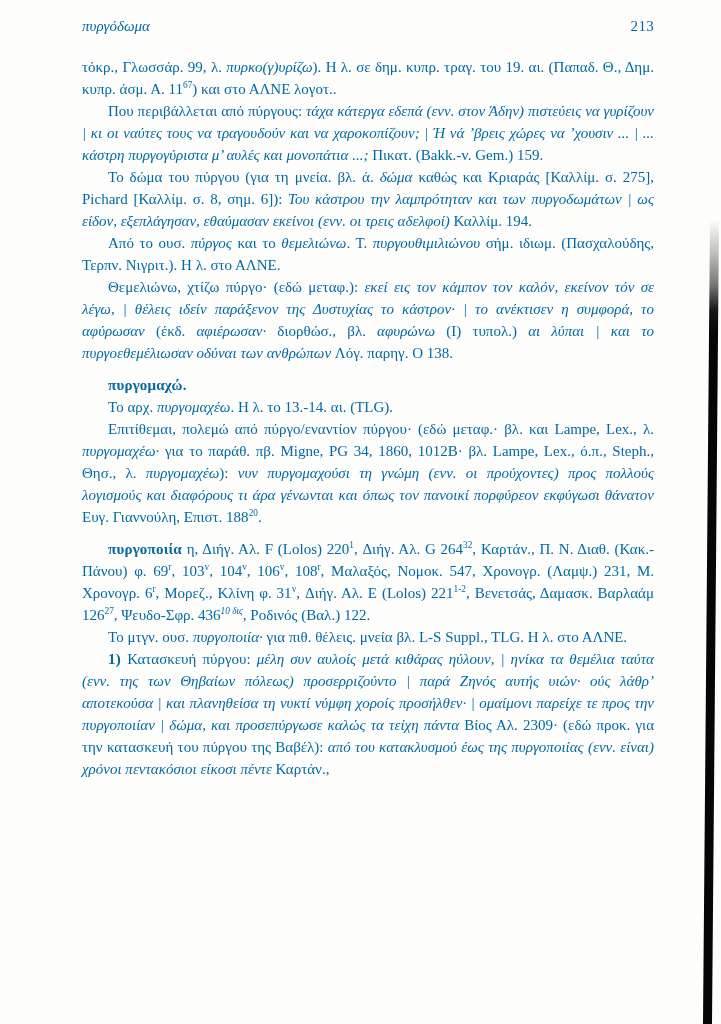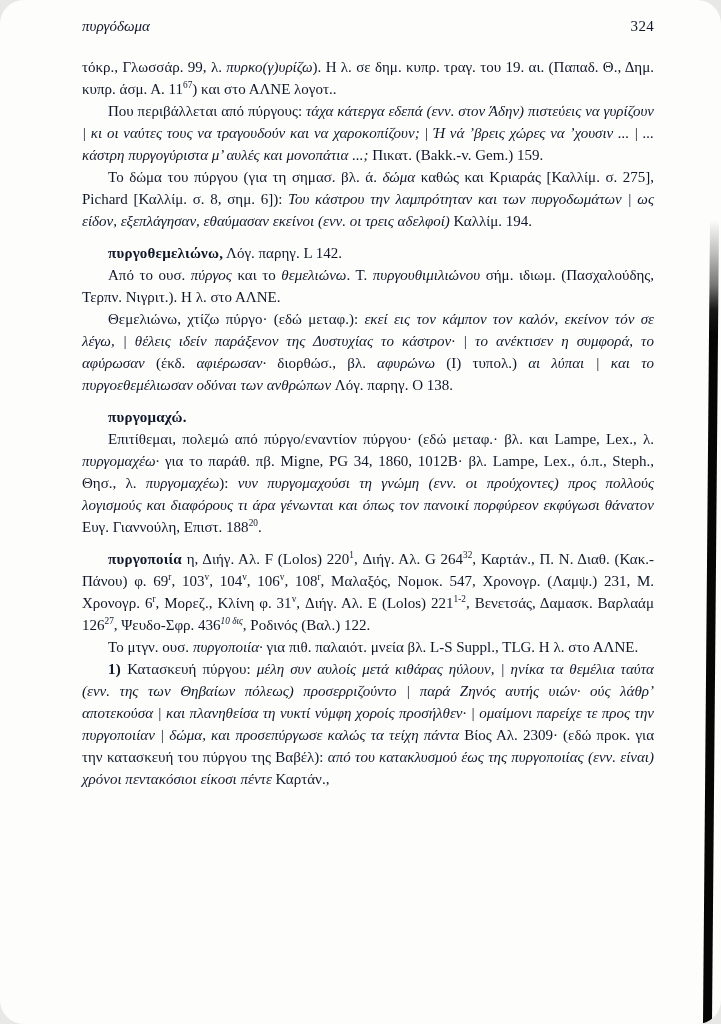--- a/index.html
+++ b/index.html
@@ -1,24 +1,23 @@
 <!DOCTYPE html>
 <html lang="el"><head>
 <meta charset="utf-8">
 <style>
   html,body{margin:0;padding:0;background:#e8e8e6;}
   .page{
     position:relative;
     width:721px;height:1024px;
     margin:0 auto;
     background:#fdfdfb;
-    color:#0f172a;
+    color:#0369a1;
     font-family:"Liberation Serif","DejaVu Serif",serif;
     overflow:hidden;
-    border-radius:24px;
   }
   .page-header{
     position:absolute;top:18px;left:82px;width:572px;
     display:flex;justify-content:space-between;align-items:baseline;
     font-size:15px;
   }
   .running-title{font-style:italic;}
   .page-number{font-style:normal;letter-spacing:.3px;}
   .text-body{
     position:absolute;top:56px;left:82px;width:572px;
@@ -43,31 +42,31 @@
     transform:rotate(0.5deg);
     transform-origin:top center;
   }
 </style>
 </head>
 <body>
 
 <div class="page">
   <div class="page-header">
     <span class="running-title">πυργόδωμα</span>
-    <span class="page-number">324</span>
+    <span class="page-number">213</span>
   </div>
 
   <div class="text-body">
       <p class=""><span>τόκρ., Γλωσσάρ. 99, λ. </span><span class="seg-i">πυρκο(γ)υρίζω</span><span>). Η λ. σε δημ. κυπρ. τραγ. του 19. αι. (Παπαδ. Θ., Δημ. κυπρ. άσμ. Α. 11</span><sup>67</sup><span>) και στο ΑΛΝΕ λογοτ..</span></p>
       <p class="indent"><span>Που περιβάλλεται από πύργους: </span><span class="seg-i">τάχα κάτεργα εδεπά (ενν. στον Άδην) πιστεύεις να γυρίζουν | κι οι ναύτες τους να τραγουδούν και να χαροκοπίζουν; | Ή νά ’βρεις χώρες να ’χουσιν ... | ... κάστρη πυργογύριστα μ’ αυλές και μονοπάτια ...; </span><span>Πικατ. (Bakk.-v. Gem.) 159.</span></p>
-      <p class="indent"><span>Το δώμα του πύργου (για τη σημασ. βλ. ά. </span><span class="seg-i">δώμα</span><span> καθώς και Κριαράς [Καλλίμ. σ. 275], Pichard [Καλλίμ. σ. 8, σημ. 6]): </span><span class="seg-i">Του κάστρου την λαμπρότηταν και των πυργοδωμάτων | ως είδον, εξεπλάγησαν, εθαύμασαν εκείνοι (ενν. οι τρεις αδελφοί) </span><span>Καλλίμ. 194.</span></p>
-      <p class="entry"><span class="seg-b">πυργοθεμελιώνω,</span><span> Λόγ. παρηγ. L 142.</span></p>
+      <p class="indent"><span>Το δώμα του πύργου (για τη μνεία. βλ. ά. </span><span class="seg-i">δώμα</span><span> καθώς και Κριαράς [Καλλίμ. σ. 275], Pichard [Καλλίμ. σ. 8, σημ. 6]): </span><span class="seg-i">Του κάστρου την λαμπρότηταν και των πυργοδωμάτων | ως είδον, εξεπλάγησαν, εθαύμασαν εκείνοι (ενν. οι τρεις αδελφοί) </span><span>Καλλίμ. 194.</span></p>
       <p class="indent"><span>Από το ουσ. </span><span class="seg-i">πύργος</span><span> και το </span><span class="seg-i">θεμελιώνω</span><span>. Τ. </span><span class="seg-i">πυργουθιμιλιώνου</span><span> σήμ. ιδιωμ. (Πασχαλούδης, Τερπν. Νιγριτ.). Η λ. στο ΑΛΝΕ.</span></p>
       <p class="indent"><span>Θεμελιώνω, χτίζω πύργο· (εδώ μεταφ.): </span><span class="seg-i">εκεί εις τον κάμπον τον καλόν, εκείνον τόν σε λέγω, | θέλεις ιδείν παράξενον της Δυστυχίας το κάστρον· | το ανέκτισεν η συμφορά, το αφύρωσαν </span><span>(έκδ. </span><span class="seg-i">αφιέρωσαν·</span><span> διορθώσ., βλ. </span><span class="seg-i">αφυρώνω</span><span> (Ι) τυπολ.) </span><span class="seg-i">αι λύπαι | και το πυργοεθεμέλιωσαν οδύναι των ανθρώπων </span><span>Λόγ. παρηγ. Ο 138.</span></p>
       <p class="entry"><span class="seg-b">πυργομαχώ.</span></p>
+      <p class="indent"><span>Το αρχ. </span><span class="seg-i">πυργομαχέω</span><span>. Η λ. το 13.-14. αι. (TLG).</span></p>
       <p class="indent"><span>Επιτίθεμαι, πολεμώ από πύργο/εναντίον πύργου· (εδώ μεταφ.· βλ. και Lampe, Lex., λ. </span><span class="seg-i">πυργομαχέω·</span><span> για το παράθ. πβ. Migne, PG 34, 1860, 1012B· βλ. Lampe, Lex., ό.π., Steph., Θησ., λ. </span><span class="seg-i">πυργομαχέω</span><span>): </span><span class="seg-i">νυν πυργομαχούσι τη γνώμη (ενν. οι προύχοντες) προς πολλούς λογισμούς και διαφόρους τι άρα γένωνται και όπως τον πανοικί πορφύρεον εκφύγωσι θάνατον </span><span>Ευγ. Γιαννούλη, Επιστ. 188</span><sup>20</sup><span>.</span></p>
       <p class="entry"><span class="seg-b">πυργοποιία</span><span> η, Διήγ. Αλ. F (Lolos) 220</span><sup>1</sup><span>, Διήγ. Αλ. G 264</span><sup>32</sup><span>, Καρτάν., Π. Ν. Διαθ. (Κακ.-Πάνου) φ. 69</span><sup>r</sup><span>, 103</span><sup>v</sup><span>, 104</span><sup>v</sup><span>, 106</span><sup>v</sup><span>, 108</span><sup>r</sup><span>, Μαλαξός, Νομοκ. 547, Χρονογρ. (Λαμψ.) 231, Μ. Χρονογρ. 6</span><sup>r</sup><span>, Μορεζ., Κλίνη φ. 31</span><sup>v</sup><span>, Διήγ. Αλ. Ε (Lolos) 221</span><sup>1-2</sup><span>, Βενετσάς, Δαμασκ. Βαρλαάμ 126</span><sup>27</sup><span>, Ψευδο-Σφρ. 436</span><sup class="seg-i">10 δις</sup><span>, Ροδινός (Βαλ.) 122.</span></p>
-      <p class="indent"><span>Το μτγν. ουσ. </span><span class="seg-i">πυργοποιία·</span><span> για πιθ. παλαιότ. μνεία βλ. L-S Suppl., TLG. Η λ. στο ΑΛΝΕ.</span></p>
+      <p class="indent"><span>Το μτγν. ουσ. </span><span class="seg-i">πυργοποιία·</span><span> για πιθ. θέλεις. μνεία βλ. L-S Suppl., TLG. Η λ. στο ΑΛΝΕ.</span></p>
       <p class="indent"><span class="seg-b">1) </span><span>Κατασκευή πύργου: </span><span class="seg-i">μέλη συν αυλοίς μετά κιθάρας ηύλουν, | ηνίκα τα θεμέλια ταύτα (ενν. της των Θηβαίων πόλεως) προσερριζούντο | παρά Ζηνός αυτής υιών· ούς λάθρ’ αποτεκούσα | και πλανηθείσα τη νυκτί νύμφη χοροίς προσήλθεν· | ομαίμονι παρείχε τε προς την πυργοποιίαν | δώμα, και προσεπύργωσε καλώς τα τείχη πάντα </span><span>Βίος Αλ. 2309· (εδώ προκ. για την κατασκευή του πύργου της Βαβέλ): </span><span class="seg-i">από του κατακλυσμού έως της πυργοποιίας (ενν. είναι) χρόνοι πεντακόσιοι είκοσι πέντε </span><span>Καρτάν.,</span></p>
     </div>
 
   <div class="scan-artifact"></div>
 </div>
 
 </body></html>

